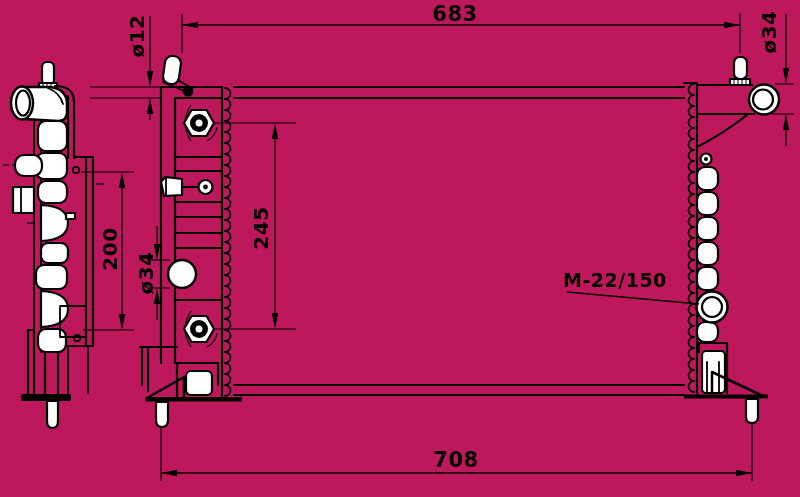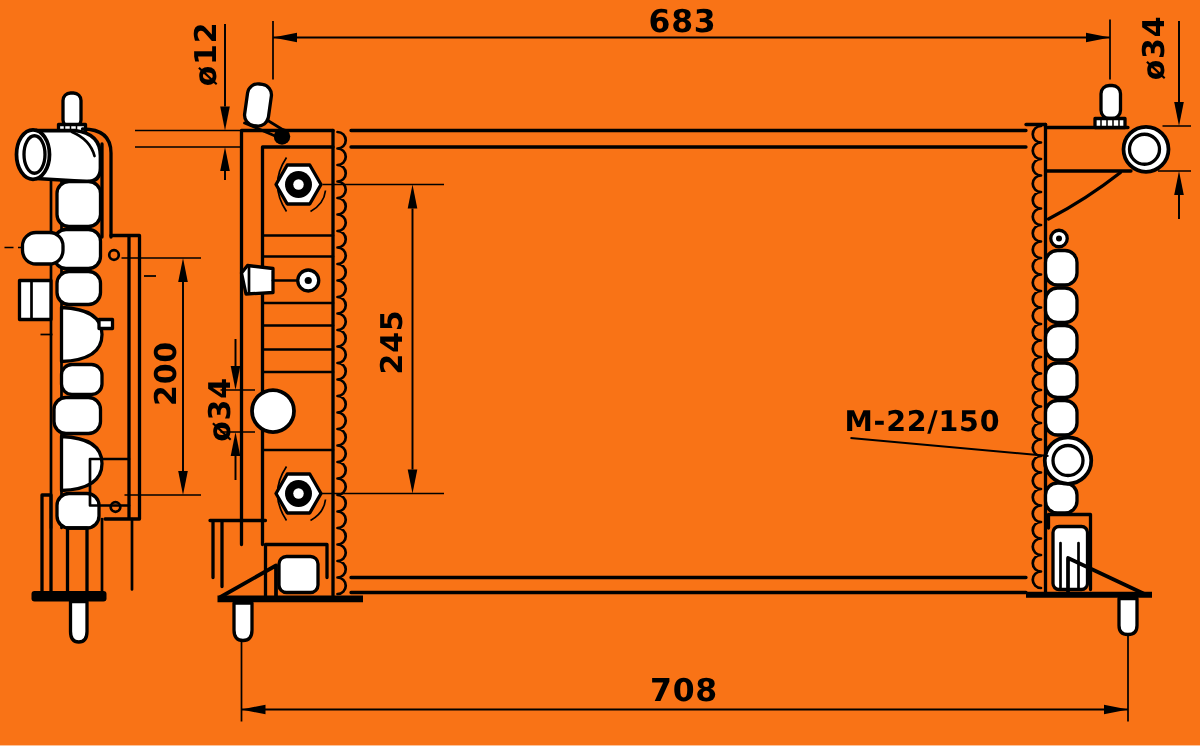--- a/index.html
+++ b/index.html
@@ -1,16 +1,16 @@
 <!DOCTYPE html>
 <html><head>
 <meta charset="utf-8">
 <style>
   html,body{margin:0;padding:0;background:#fff;}
-  .stage{position:relative;width:800px;height:497px;background:#f97316;overflow:hidden;
+  .stage{position:relative;width:800px;height:497px;background:#be185d;overflow:hidden;
          font-family:"DejaVu Sans","Liberation Sans",sans-serif;}
   svg{display:block}
   
   .ol{fill:none;stroke:#000;stroke-width:2.2;stroke-linejoin:round;stroke-linecap:round}
   .ol-th{fill:none;stroke:#000;stroke-width:2.5;stroke-linejoin:round;stroke-linecap:round}
   .ol-md{fill:none;stroke:#000;stroke-width:1.8;stroke-linejoin:round;stroke-linecap:round}
   .ol-w{fill:#fff;stroke:#000;stroke-width:2.2;stroke-linejoin:round;stroke-linecap:round}
   .ol-w-th{fill:#fff;stroke:#000;stroke-width:2.5;stroke-linejoin:round;stroke-linecap:round}
   
   .dim{fill:none;stroke:#000;stroke-width:1.3;stroke-linecap:butt}

